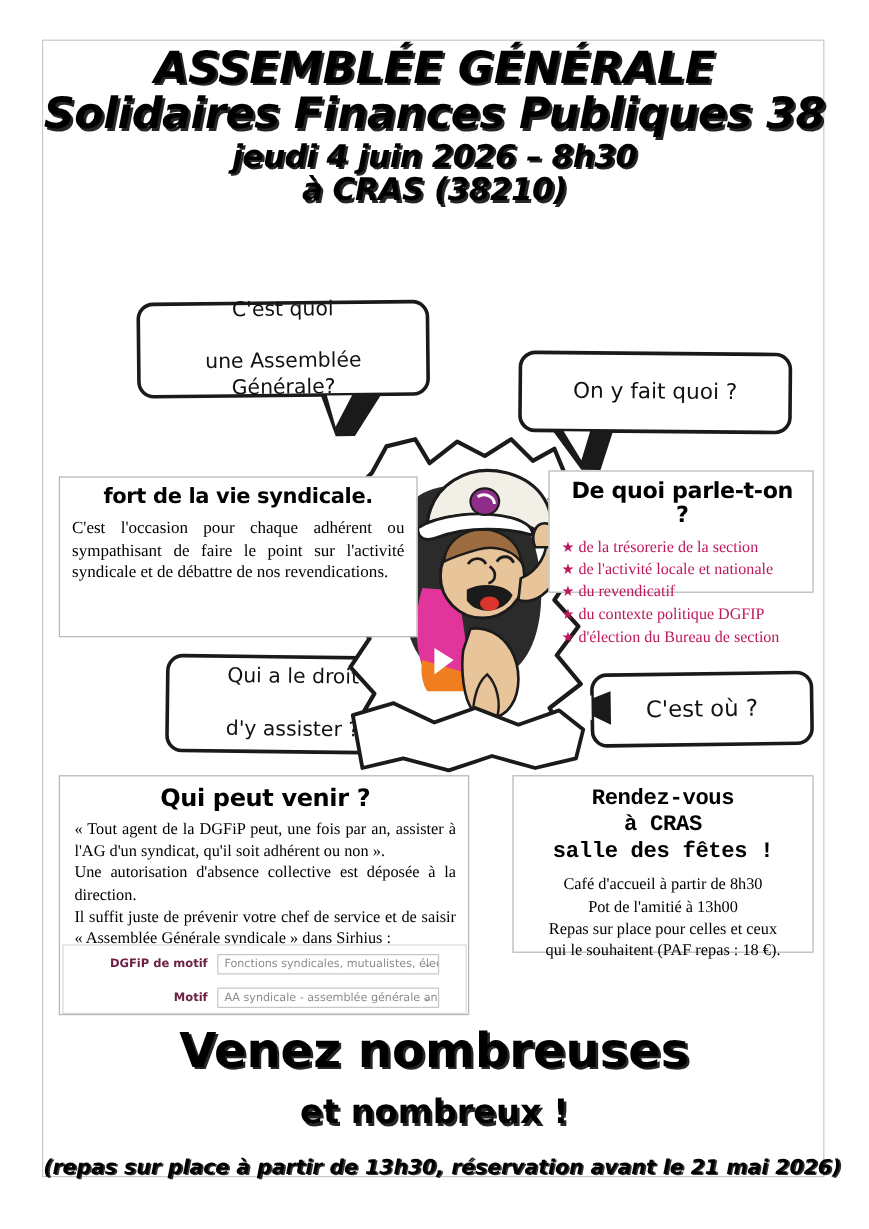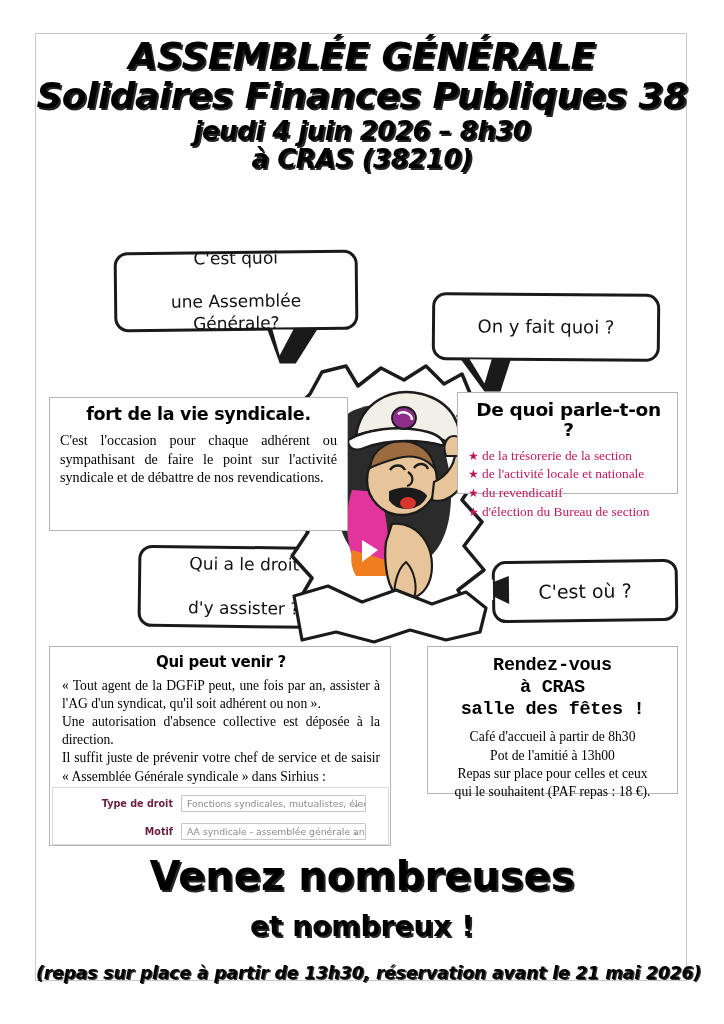--- a/index.html
+++ b/index.html
@@ -105,21 +105,21 @@
   #box-topics{left:421px;top:358px;width:221px;height:102px;padding:7px 8px 4px 10px;}
   #box-topics .box-title{font-size:18.5px;}
   #box-topics ul{list-style:none;margin:6px 0 0 0;padding:0;}
   #box-topics li{
     font-family:"Liberation Serif",serif;font-size:13.4px;line-height:1.40;
     color:#be185d;white-space:nowrap;
   }
   #box-topics li .st{display:inline-block;width:14px;font-size:12px;}
 
   #box-come{left:13px;top:612px;width:342px;height:200px;padding:7px 10px 6px 12px;}
-  #box-come .box-title{font-size:15px;text-align:center;}
+  #box-come .box-title{font-size:20px;text-align:center;}
   #box-come .box-body{font-size:13.6px;line-height:1.34;margin-top:6px;text-align:justify;}
   #box-come .box-body p{margin:0;}
   #box-come .box-body p.j{text-align:justify;text-align-last:left;}
 
   #box-rdv{left:391px;top:612px;width:251px;height:148px;padding:8px 8px 6px 8px;}
   #box-rdv .box-title{font-size:18.5px;line-height:1.18;font-family:Liberation Mono, monospace;}
   #box-rdv .box-body{font-size:13.6px;line-height:1.33;text-align:center;margin-top:8px;}
 
   
   .form{
@@ -265,37 +265,40 @@
       <li>
         <span class="st">★</span><span>de la trésorerie de la section</span>
       </li>
       <li>
         <span class="st">★</span><span>de l'activité locale et nationale</span>
       </li>
       <li>
         <span class="st">★</span><span>du revendicatif</span>
       </li>
       <li>
+        <span class="st">★</span><span>du contexte politique DGFIP</span>
+      </li>
+      <li>
         <span class="st">★</span><span>d'élection du Bureau de section</span>
       </li>
     </ul>
   </div>
 
   <div class="box" id="box-come">
     <div class="box-title">Qui peut venir ?</div>
     <div class="box-body">
       <p class="j">« Tout agent de la DGFiP peut, une fois par an, assister à l'AG d'un syndicat, qu'il soit adhérent ou non ».</p>
       <p class="j">Une autorisation d'absence collective est déposée à la direction.</p>
       <p class="j">Il suffit juste de prévenir votre chef de service et de saisir « Assemblée Générale syndicale » dans Sirhius :</p>
     </div>
   </div>
 
   <div class="form">
     <div class="form-row">
-      <div class="form-label">Type de droit</div>
+      <div class="form-label">DGFiP de motif</div>
       <div class="form-select">
         <span>Fonctions syndicales, mutualistes, électives ou r</span>
         <span class="form-caret">⌄</span>
       </div>
     </div>
     <div class="form-row">
       <div class="form-label">Motif</div>
       <div class="form-select">
         <span>AA syndicale - assemblée générale annuelle</span>
         <span class="form-caret">⌄</span>

